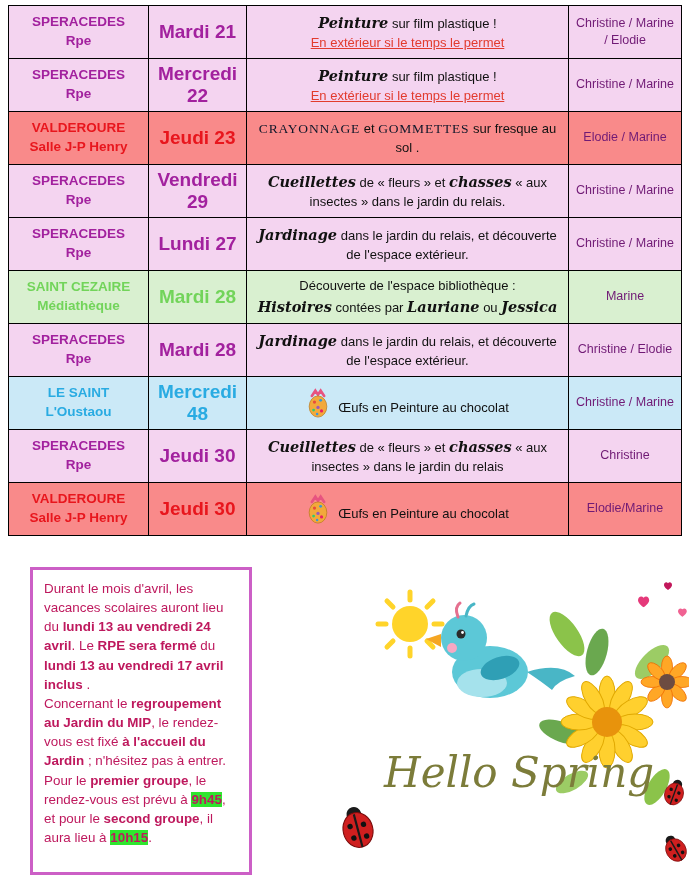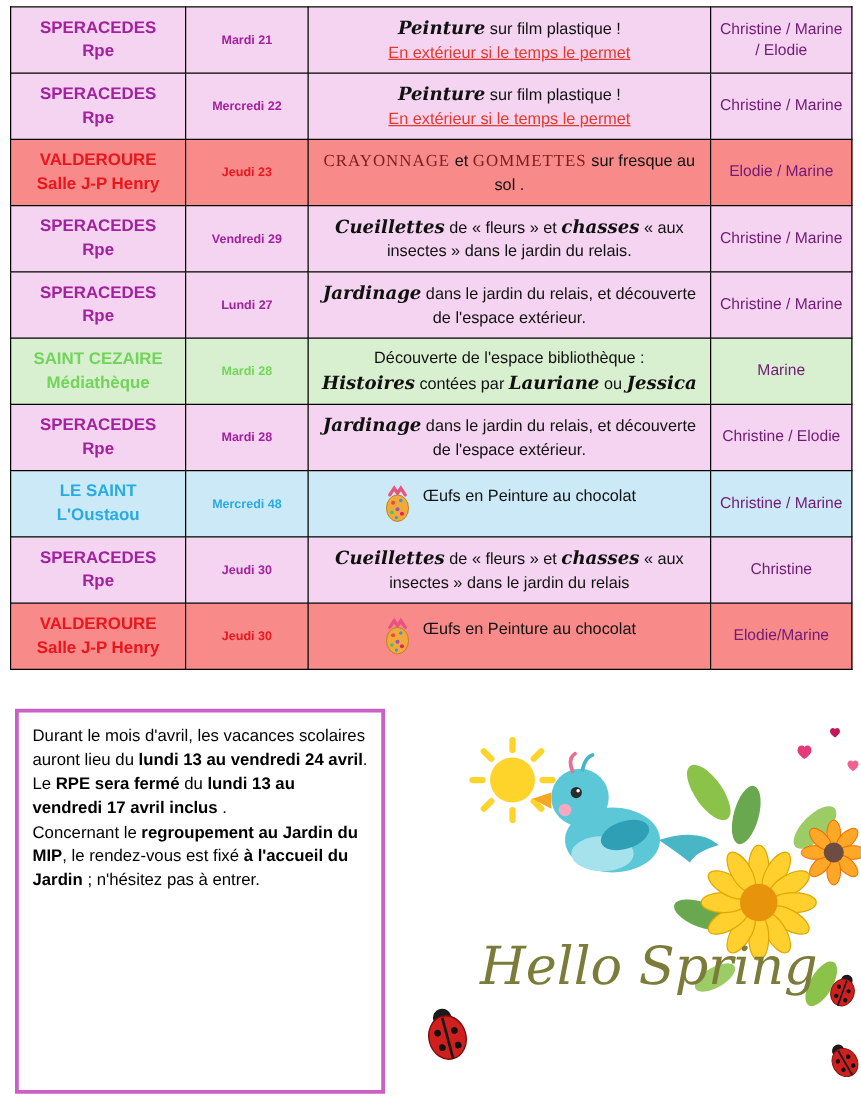--- a/index.html
+++ b/index.html
@@ -5,43 +5,43 @@
   * { margin:0; padding:0; box-sizing:border-box; }
   html,body { background:#fff; }
   .page { position:relative; width:689px; height:889px; background:#fff;
           font-family:"Liberation Sans", sans-serif; overflow:hidden; }
 
   table.schedule { position:absolute; top:5px; left:8px; width:673px;
                    border-collapse:collapse; table-layout:fixed; }
   .schedule td { border:1px solid #000; text-align:center; vertical-align:middle; padding:3px 6px; }
   .schedule tr { height:53px; }
   td.loc  { font-weight:bold; font-size:13.5px; line-height:1.4; }
-  td.date { font-weight:bold; font-size:10px; }
+  td.date { font-weight:bold; font-size:19px; }
   td.desc { font-size:13px; line-height:1.45; color:#111;margin-left:12px; }
   td.staff{ font-size:12.5px; color:#701a75; line-height:1.4; }
 
   tr.pink td  { background:#f4d4f0; }
   tr.pink .loc, tr.pink .date { color:#a2219e; }
   tr.red td   { background:#f98a8a; }
   tr.red .loc, tr.red .date { color:#e8161d; }
   tr.green td { background:#d9f0d0; }
   tr.green .loc, tr.green .date { color:#72d45a; }
   tr.blue td  { background:#cbe9f7; }
   tr.blue .loc, tr.blue .date { color:#29abe2; }
 
   .script { font-family:"DejaVu Serif", serif; font-style:italic; font-weight:bold; font-size:14.5px; }
-  .crayon { font-family:"Liberation Serif", serif; letter-spacing:0.8px; font-size:13.5px; color:#7f1d1d; }
+  .crayon { font-family:"Liberation Serif", serif; letter-spacing:0.8px; font-size:13.5px; color:#0f172a; }
   .alert  { color:#e23b2e;text-decoration:underline; }
 
-  .egg-line { display:flex; align-items:flex-start; justify-content:center; gap:8px; }
+  .egg-line { display:flex; align-items:flex-end; justify-content:center; gap:8px; }
   .egg { width:24px; height:30px; flex:0 0 auto; }
 
-  .info-box { position:absolute; left:12px; top:567px; width:296px; height:308px;
+  .info-box { position:absolute; left:30px; top:567px; width:222px; height:308px;
               border:3px solid #cc5fc6; padding:9px 11px; font-size:13.4px;
-              line-height:1.43; color:#000000; }
+              line-height:1.43; color:#be185d; }
   .info-box b { font-weight:bold; }
   .hl { background:#2ee62e; }
   .ib-p2 { }
 
   .illustration { position:absolute; left:312px; top:572px; width:389px; height:312px; }
   .illustration svg { width:100%; height:100%; display:block; }
 </style>
 </head>
 <body>
 
@@ -202,20 +202,21 @@
         </td>
         <td class="staff">Elodie/Marine</td>
       </tr>
 
     </tbody>
   </table>
 
   <div class="info-box">
     <p class="ib-p1"><span>Durant le mois d'avril, les vacances scolaires auront lieu du </span><b>lundi 13 au vendredi 24 avril</b><span>. Le </span><b>RPE sera fermé</b><span> du </span><b>lundi 13 au vendredi 17 avril inclus</b><span> .</span></p>
     <p class="ib-p2"><span>Concernant le </span><b>regroupement au Jardin du MIP</b><span>, le rendez-vous est fixé </span><b>à l'accueil du Jardin</b><span> ; n'hésitez pas à entrer.</span></p>
+    <p class="ib-p3"><span>Pour le </span><b>premier groupe</b><span>, le rendez-vous est prévu à </span><b class="hl">9h45</b><span>, et pour le </span><b>second groupe</b><span>, il aura lieu à </span><b class="hl">10h15</b><span>.</span></p>
   </div>
 
   <div class="illustration">
     <svg viewBox="0 0 389 312">
 
       <g transform="translate(98,52)">
         <circle r="18" fill="#ffd42a"></circle>
         <g stroke="#ffd42a" stroke-width="5" stroke-linecap="round">
           <line x1="0" y1="-24" x2="0" y2="-32"></line>
             <line x1="0" y1="24" x2="0" y2="32"></line>

